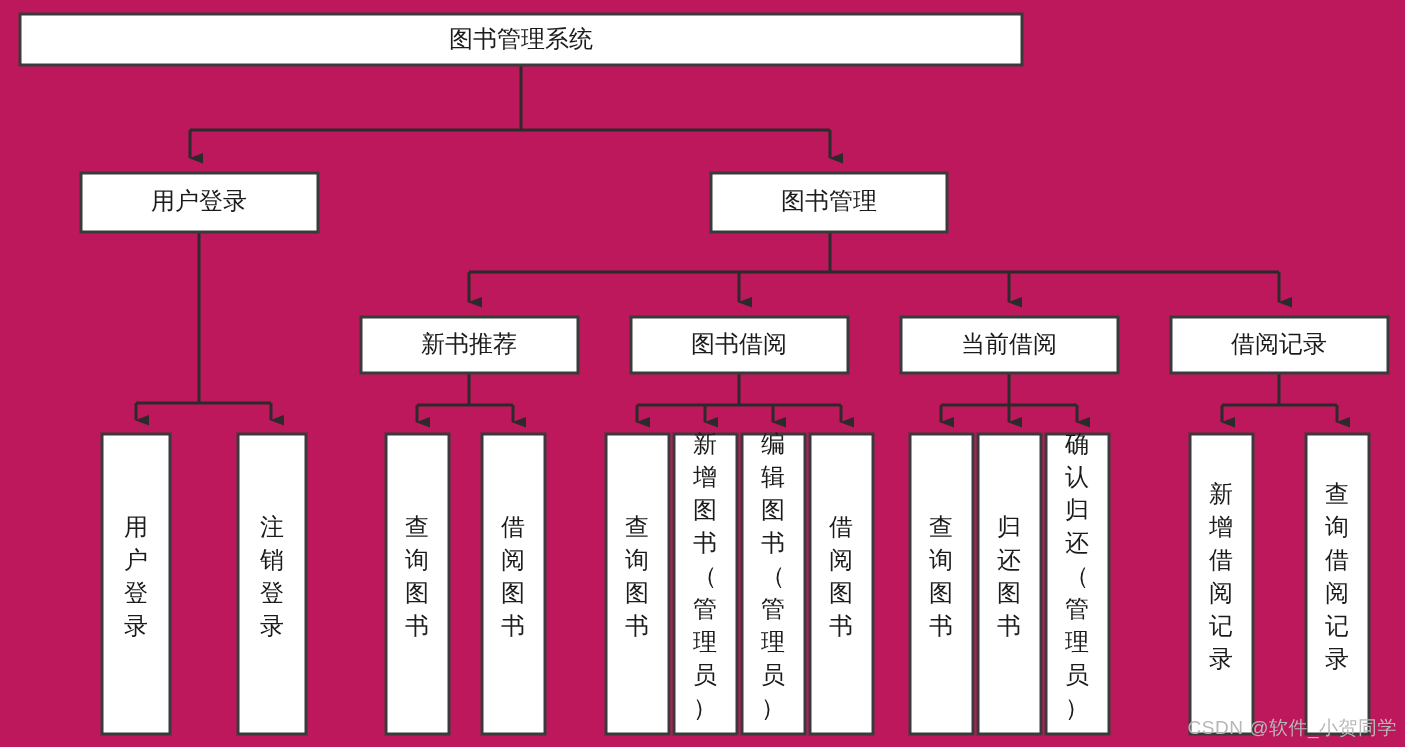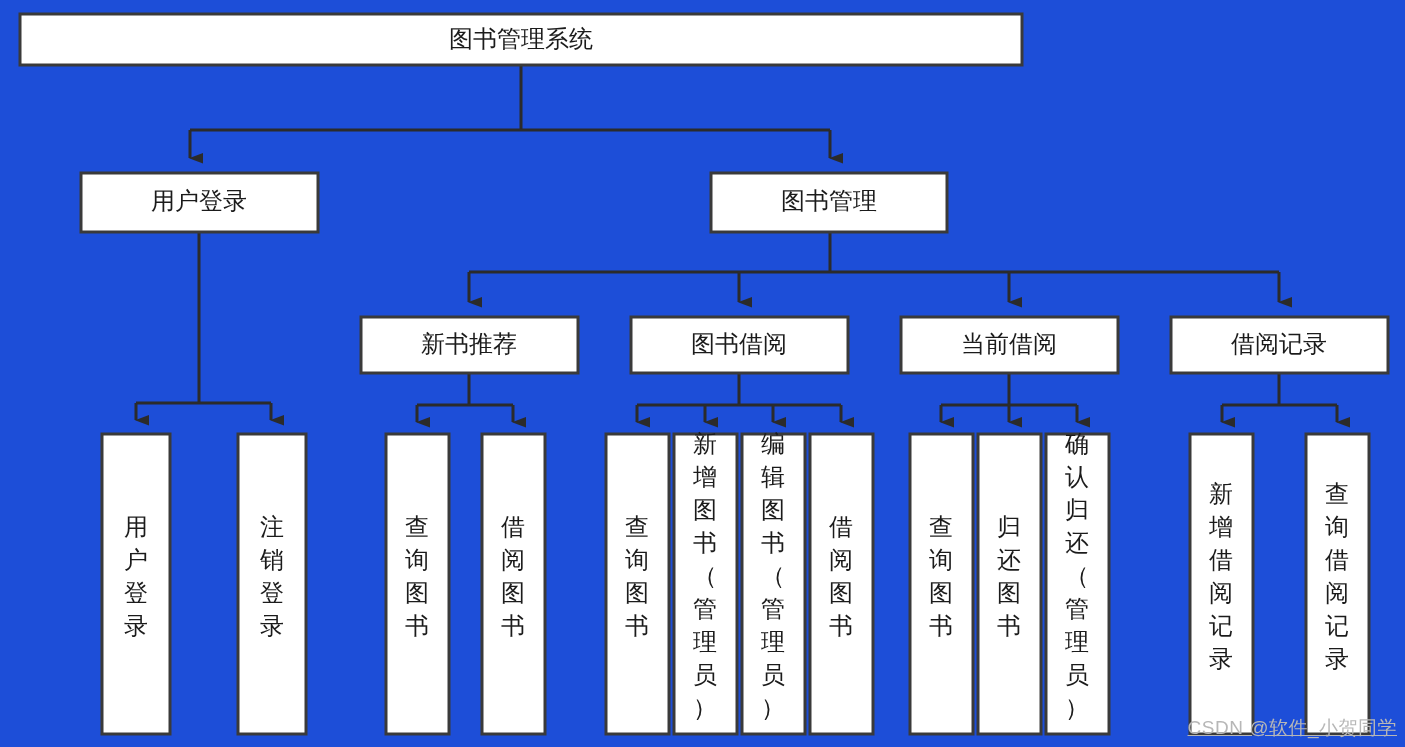--- a/index.html
+++ b/index.html
@@ -10,21 +10,21 @@
   body {
     width: 1405px;
     height: 747px;
     font-family: "Liberation Sans", sans-serif;
     overflow: hidden;
   }
   #diagram-root {
     position: relative;
     width: 1405px;
     height: 747px;
-    background: #1d4ed8;
+    background: #be185d;
     text-align: right;
   }
   svg.diagram {
     position: absolute;
     top: 0;
     left: 0;
     width: 1405px;
     height: 747px;
   }
   .node-rect {
@@ -52,21 +52,20 @@
   }
   .watermark {
     position: absolute;
     right: 8px;
     bottom: 6px;
     font-family: "Liberation Sans", sans-serif;
     font-size: 19px;
     color: #b7b7b7;
     white-space: nowrap;
     letter-spacing: 0.5px;
-    text-decoration: underline;
   }
 </style>
 </head>
 <body>
 
 <div id="diagram-root">
 
   <svg class="diagram" viewBox="0 0 1405 747">
     <defs>
       <marker id="arrow" viewBox="0 0 12 14" refX="5.5" refY="13" markerWidth="12" markerHeight="14" orient="auto" markerUnits="userSpaceOnUse">

